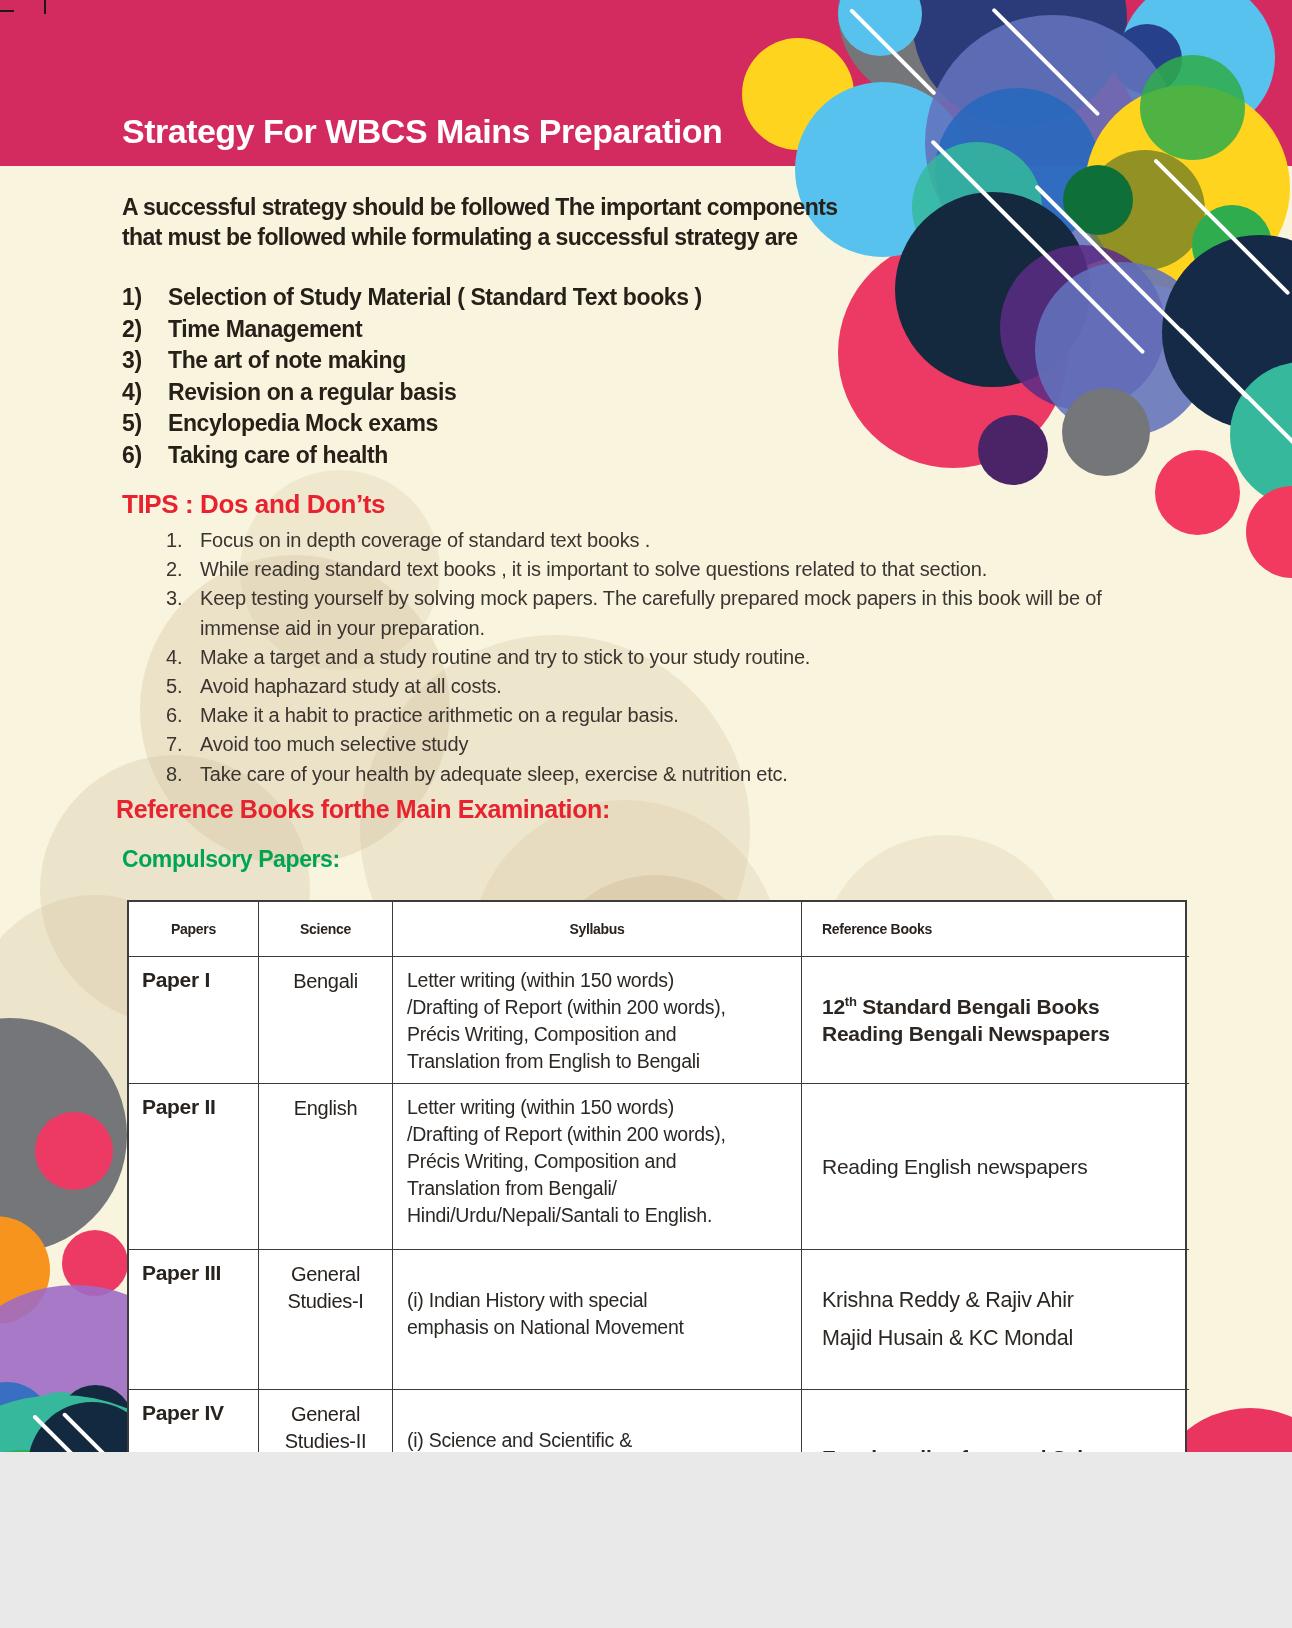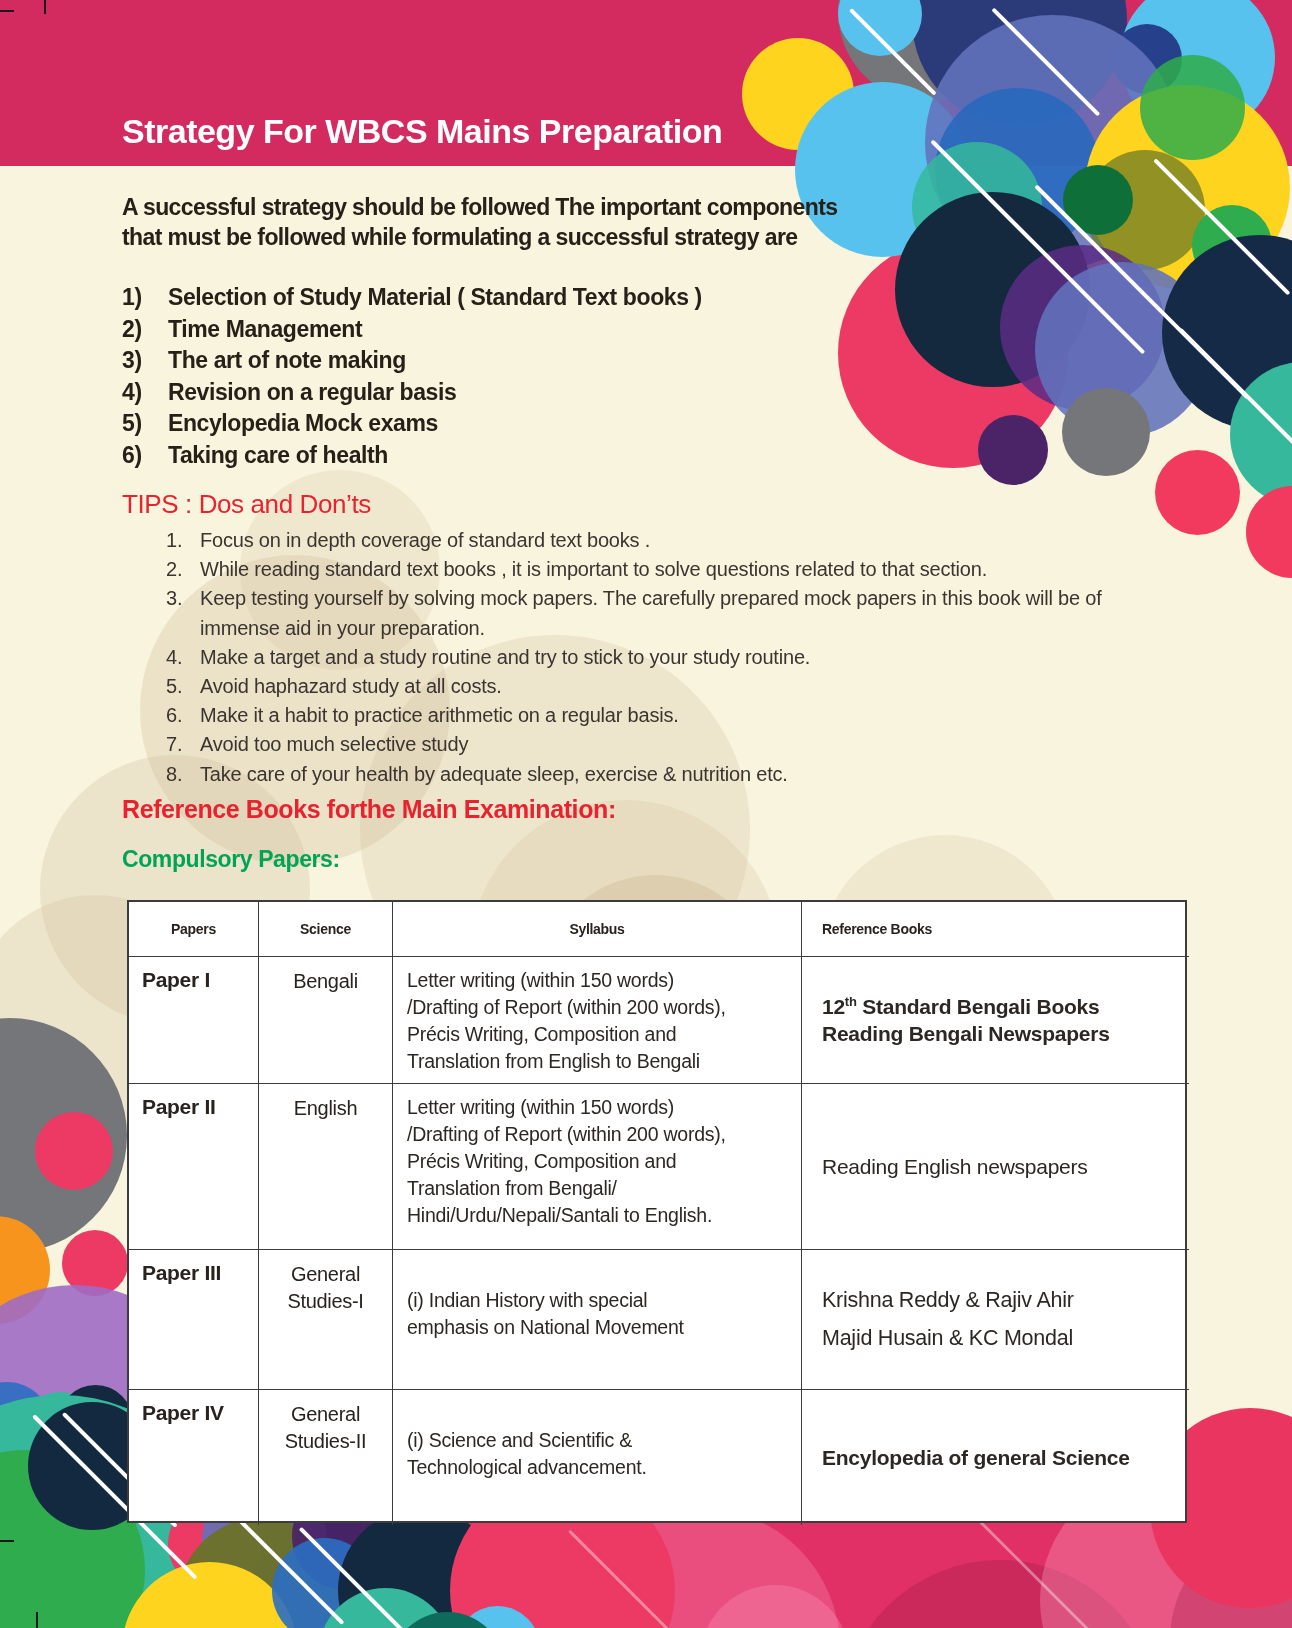--- a/index.html
+++ b/index.html
@@ -8,21 +8,21 @@
     --page_bg:#f8f4de;
     --heading_red:#e8232f;
     --heading_green:#00a455;
     --text_dark:#29231f;
     --text_body:#3b3430;
     --table_border:#3c3c3c;
     --title_text:#ffffff;
   }
   html,body{margin:0;padding:0;background:#e9e9e9;}
   .page{
-    position:relative;width:1292px;height:1628px;margin:0 auto;
+    position:relative;width:1292px;height:1452px;margin:0 auto;
     background:var(--page_bg,#f8f4de);
     overflow:hidden;
     font-family:"Liberation Sans","DejaVu Sans",sans-serif;
     color:var(--text_dark,#29231f);
   }
   
   .cc{position:absolute;border-radius:50%;}
   .layer-beige{position:absolute;inset:0;z-index:1;}
   .layer-band{position:absolute;inset:0;z-index:1;}
   .layer-circles{position:absolute;inset:0;z-index:2;}
@@ -41,27 +41,27 @@
   .intro{
     position:absolute;left:122px;top:192px;width:800px;
     font-size:23px;font-weight:bold;letter-spacing:-0.6px;line-height:1.32;
     white-space:pre-line;color:#262019;
   }
   .slist{position:absolute;left:122px;top:284px;width:760px;}
   .srow{position:relative;padding-left:46px;height:31.5px;font-size:23px;font-weight:bold;letter-spacing:-0.4px;color:#262019;}
   .snum{position:absolute;left:0;top:0;}
   .tips-heading{
     position:absolute;left:122px;top:489px;
-    font-size:26px;font-weight:normal;letter-spacing:-0.4px;color:var(--heading_red,#e8232f);
+    font-size:26px;font-weight:bold;letter-spacing:-0.4px;color:var(--heading_red,#e8232f);
   }
   .tips-list{position:absolute;left:122px;top:526px;width:1020px;}
   .trow{position:relative;padding-left:78px;font-size:20px;letter-spacing:-0.2px;line-height:29.2px;color:var(--text_body,#3b3430);}
   .tnum{position:absolute;left:44px;top:0;}
   .ref-heading{
-    position:absolute;left:122px;top:795px;
+    position:absolute;left:116px;top:795px;
     font-size:25px;font-weight:bold;letter-spacing:-0.4px;color:var(--heading_red,#e8232f);
   }
   .comp-heading{
     position:absolute;left:122px;top:846px;
     font-size:23px;font-weight:bold;letter-spacing:-0.4px;color:var(--heading_green,#00a455);
   }
   
   .tbl{
     position:absolute;left:127px;top:900px;width:1060px;height:623px;
     display:grid;grid-template-columns:130px 134px 409px 387px;

